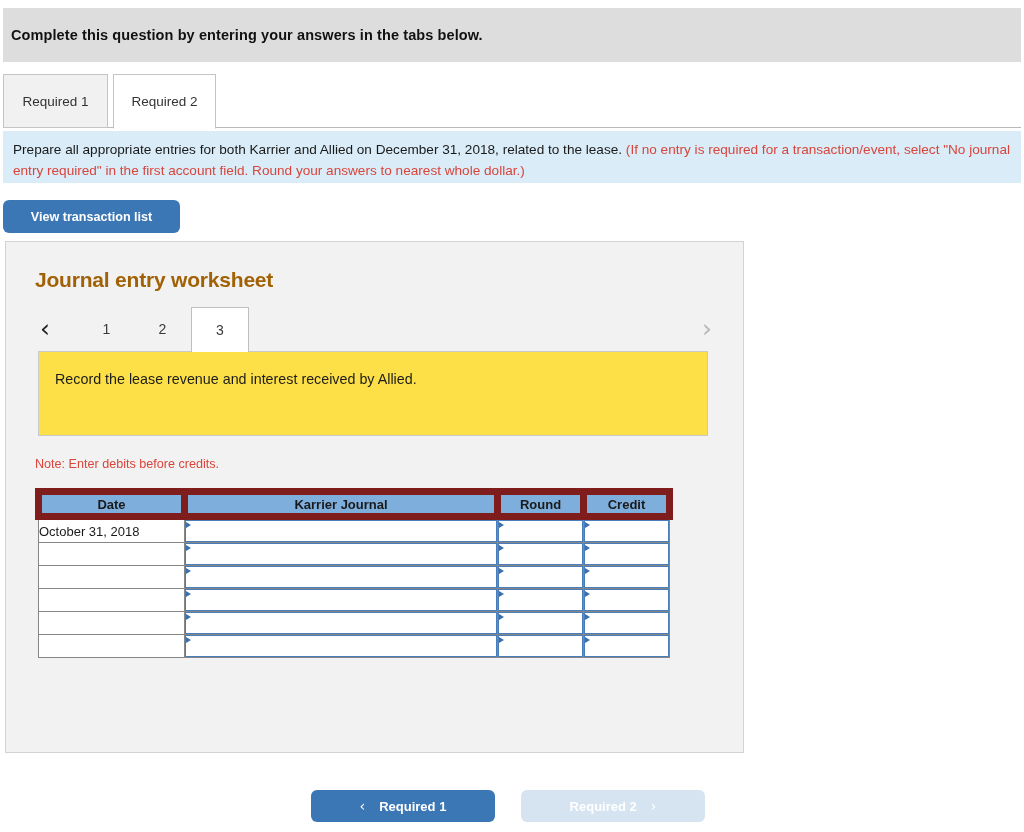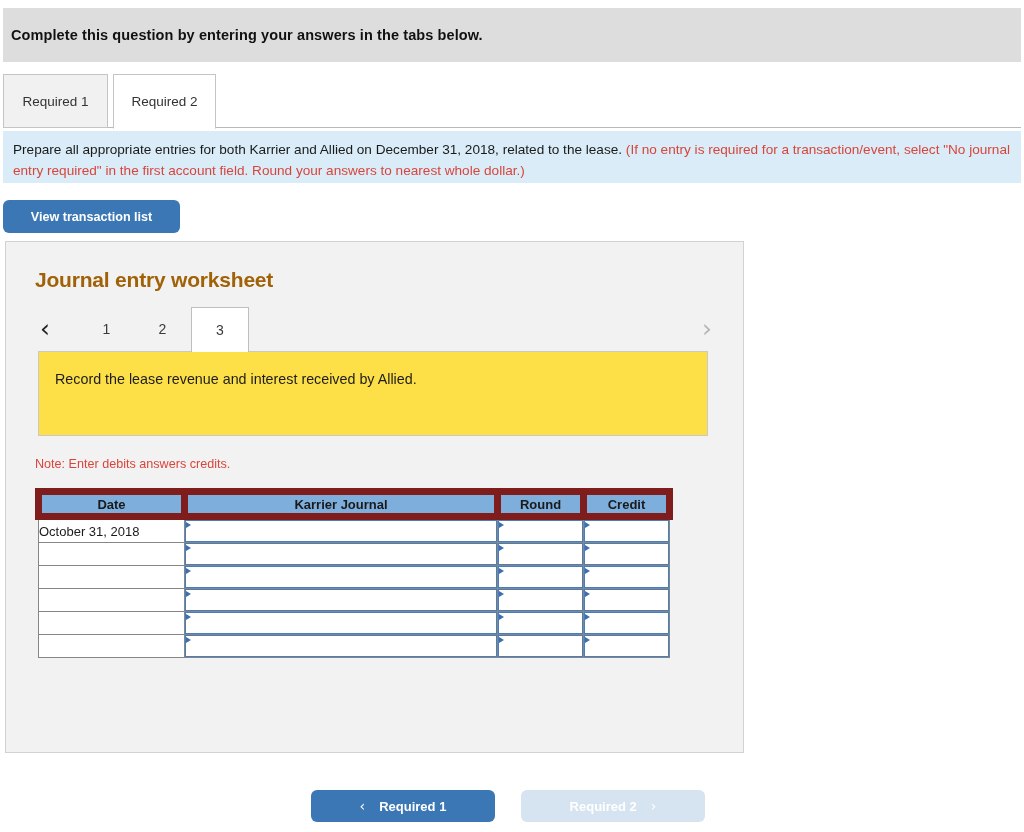--- a/index.html
+++ b/index.html
@@ -229,21 +229,21 @@
       <div class="pnum p1">1</div>
       <div class="pnum p2">2</div>
       <div class="pnum sel">3</div>
       <div class="chev chev-right">›</div>
     </div>
 
     <div class="descbox">
       <div class="text">Record the lease revenue and interest received by Allied.</div>
     </div>
 
-    <div class="note">Note: Enter debits answers credits.</div>
+    <div class="note">Note: Enter debits before credits.</div>
 
     <table class="jtable">
       <colgroup>
         <col class="col-date">
           <col class="col-gj">
           <col class="col-debit">
           <col class="col-credit">
       </colgroup>
       <thead>
         <tr>

